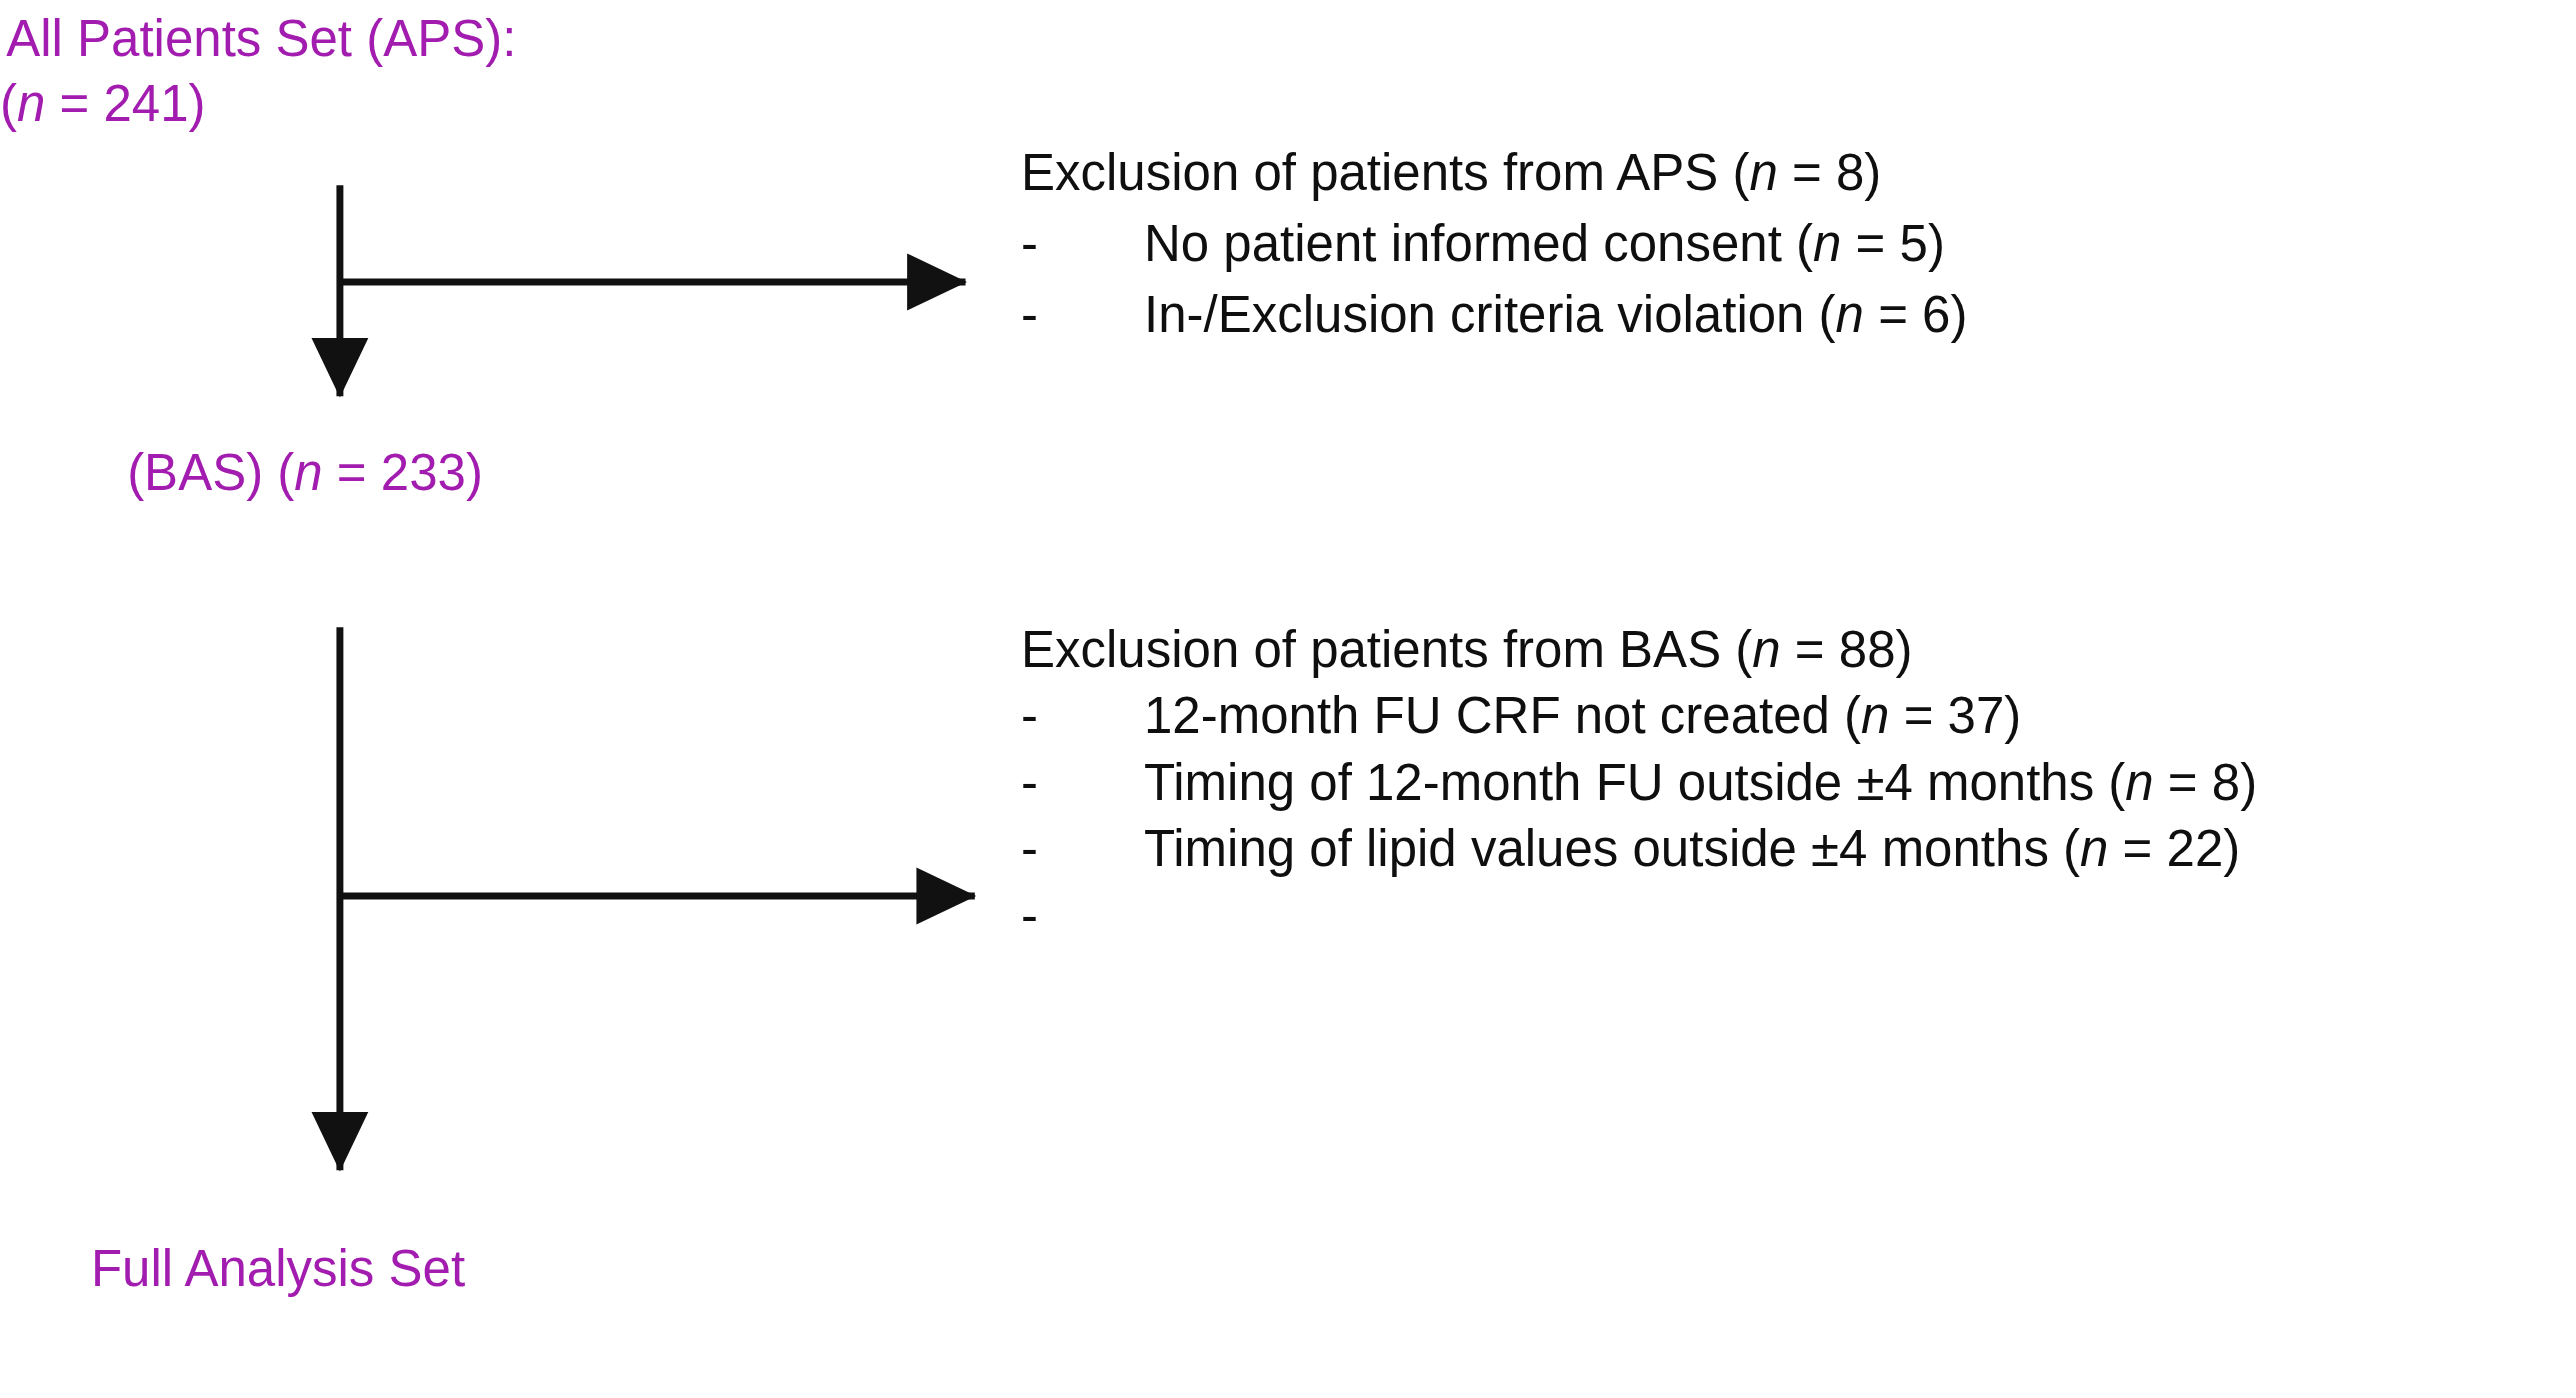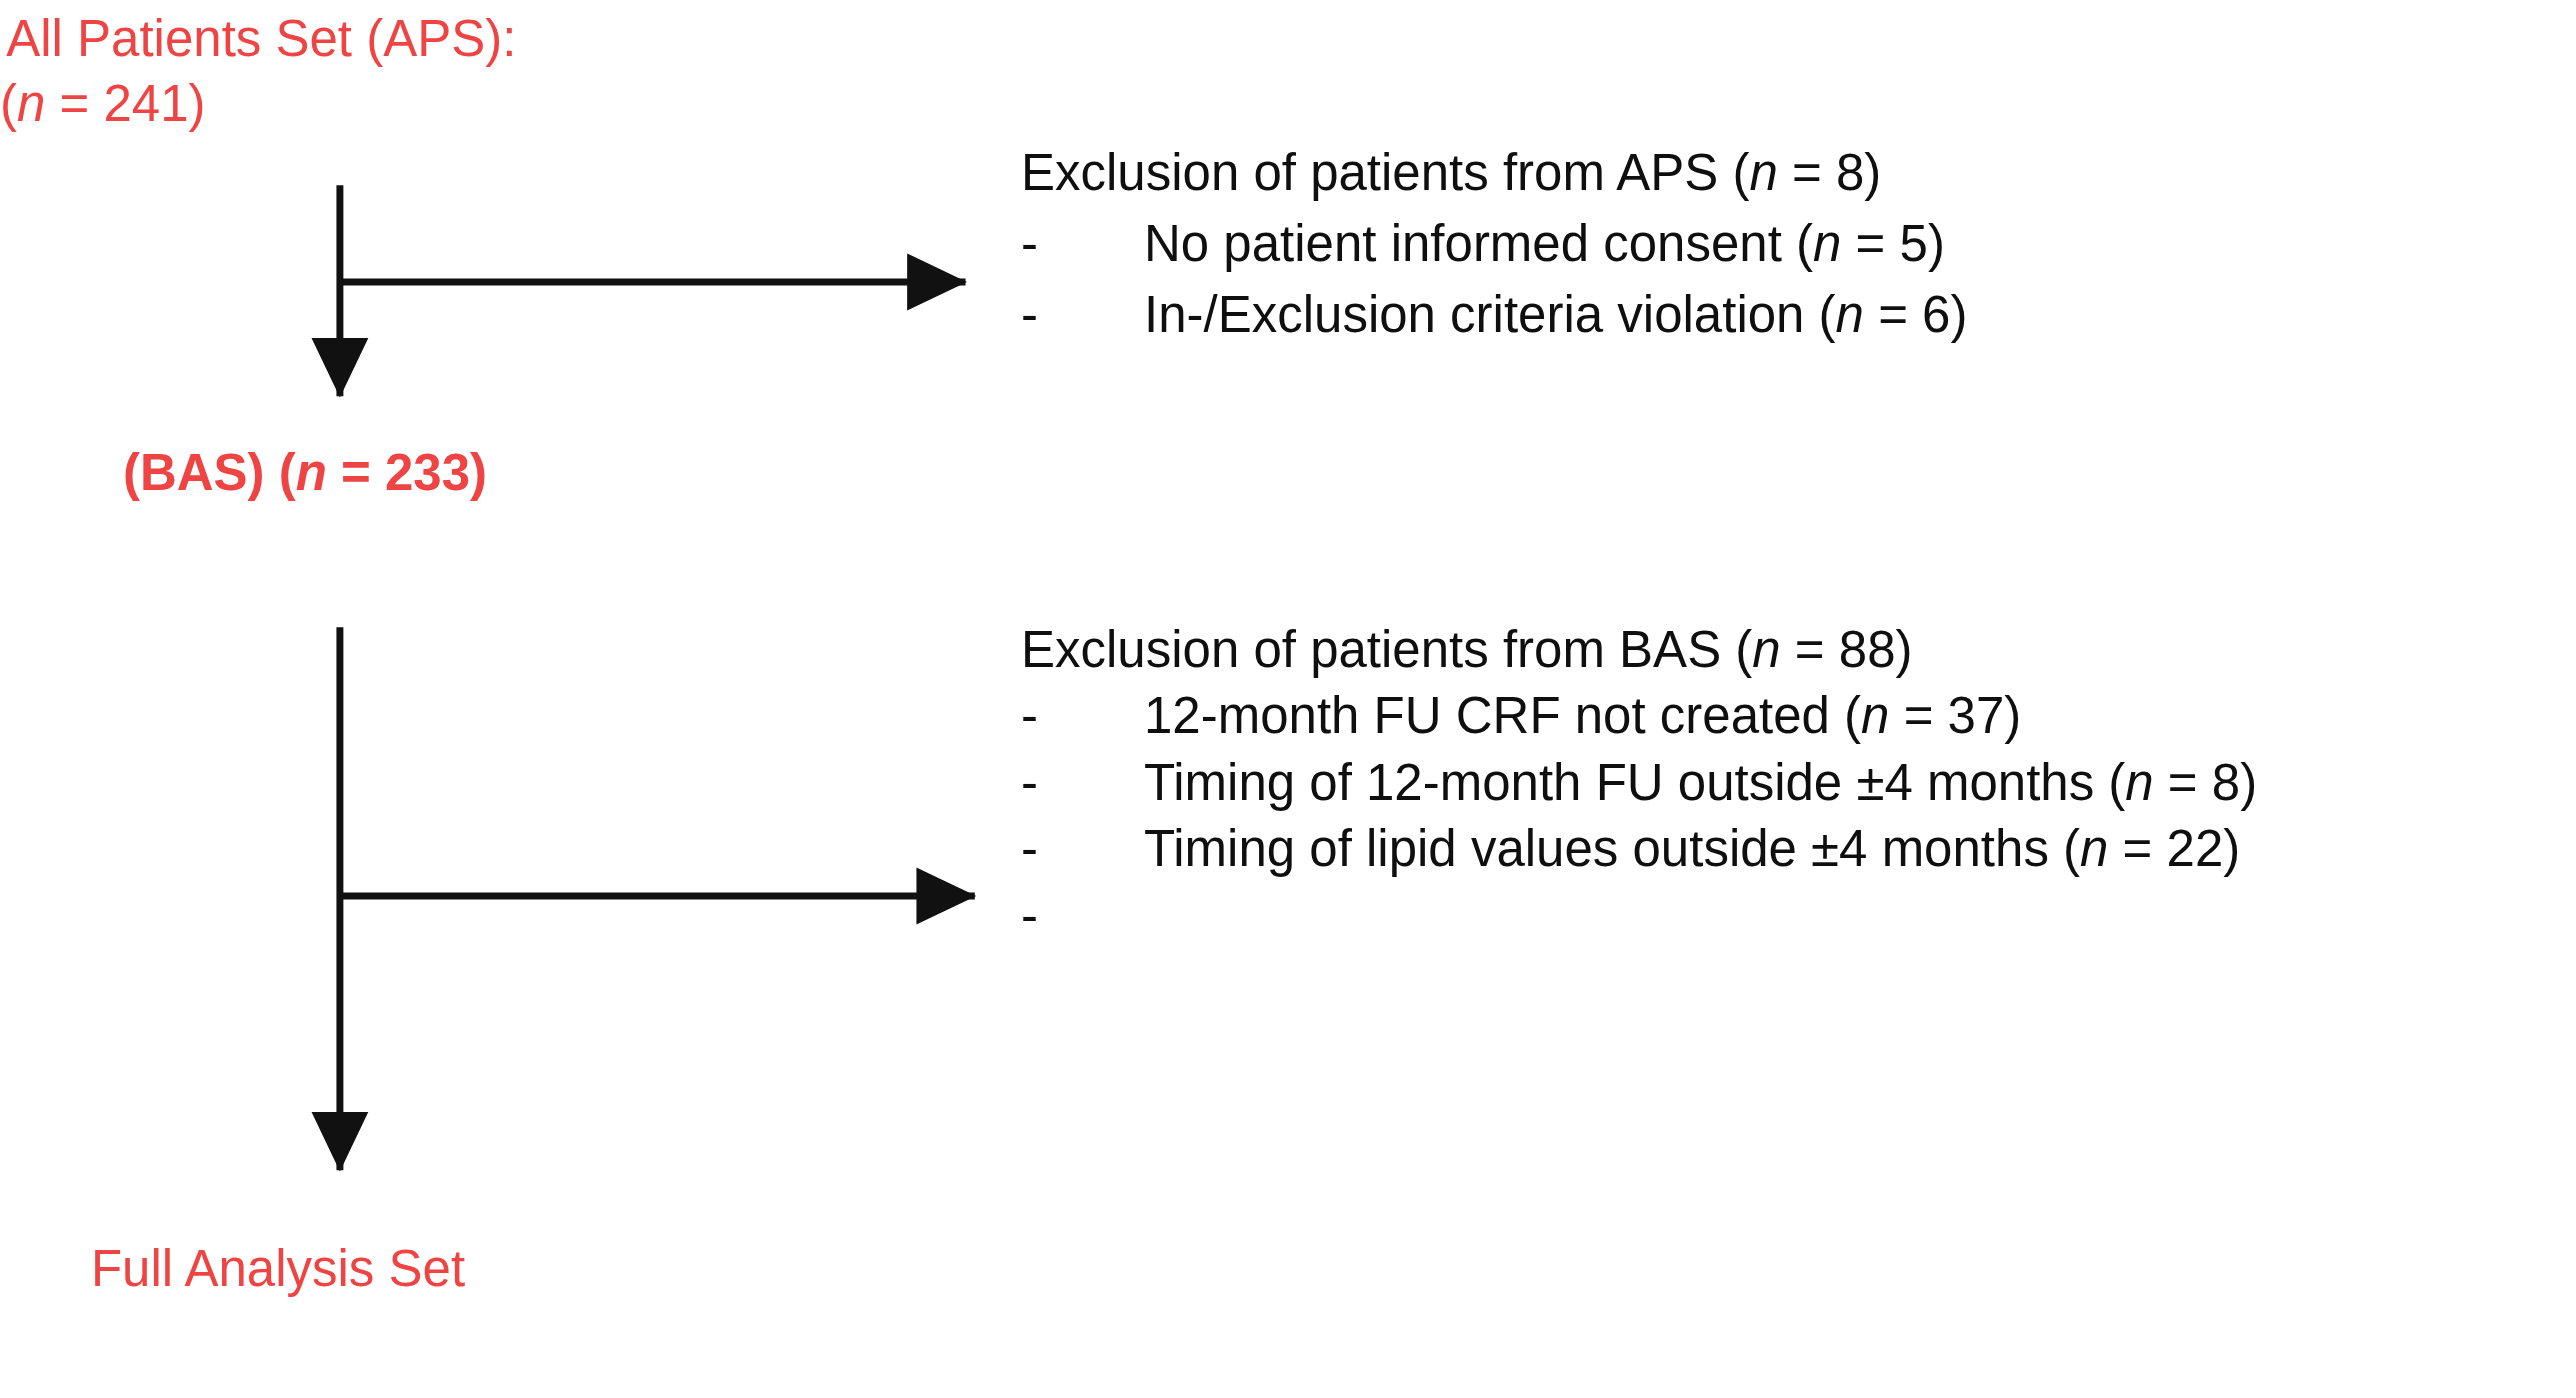--- a/index.html
+++ b/index.html
@@ -23,35 +23,35 @@
     width: 2576px;
     height: 1398px;
   }
 
   
   .node {
     position: absolute;
     text-align: center;
     line-height: 1.28;
     font-size: 51px;
-    color: #ef4444;
+    color: #a21caf;
     white-space: nowrap;
   }
   .node .line { display: block; }
 
   .node-aps   { left: 0px;  top: 6.2px;   width: 680px; }
   .node-bas   { left: 0px;  top: 440px; width: 680px; }
   .node-fas   { left: 0px;  top: 1236px;width: 680px; }
 
   
   .node-aps .line-1 { text-align: left; padding-left: 6.2px; }
   .node-aps .line-2 { text-align: left; padding-right: 193px; }
 
   .node-bas .line-1 { text-align: center; padding-right: 70px; }
-  .node-bas .line-2 { padding-right: 70px; font-weight: bold; }
+  .node-bas .line-2 { padding-right: 70px; }
 
   .node-fas .line-1 { text-align: center; padding-right: 124px; }
   .node-fas .line-2 { text-align: center; padding-right: 124px; }
 
   
   .excl-block {
     position: absolute;
     font-size: 51px;
     line-height: 1.0;
     color: #0f0f0f;

